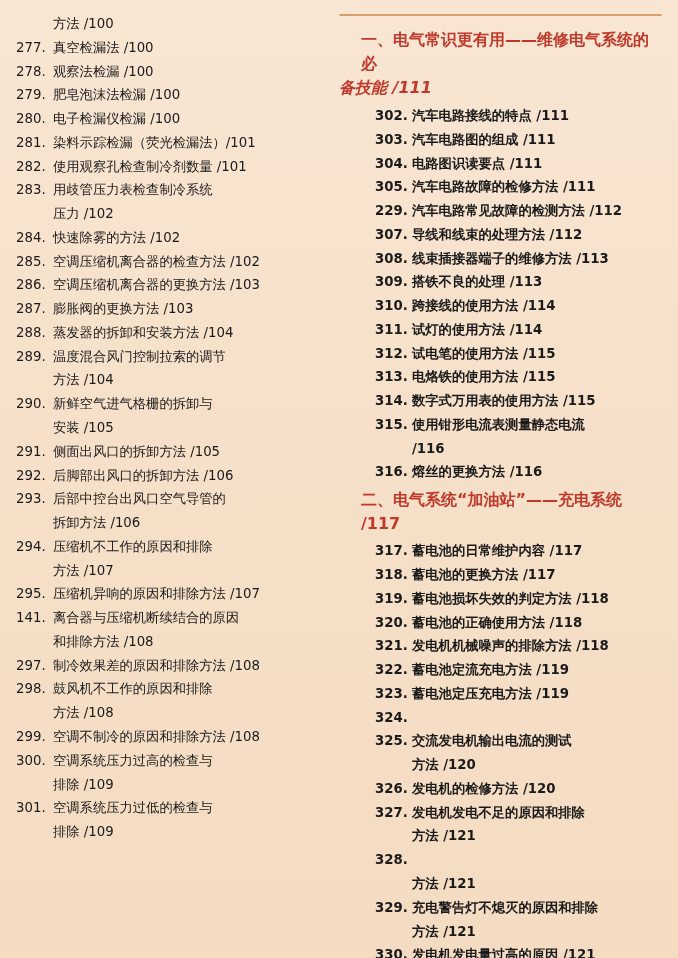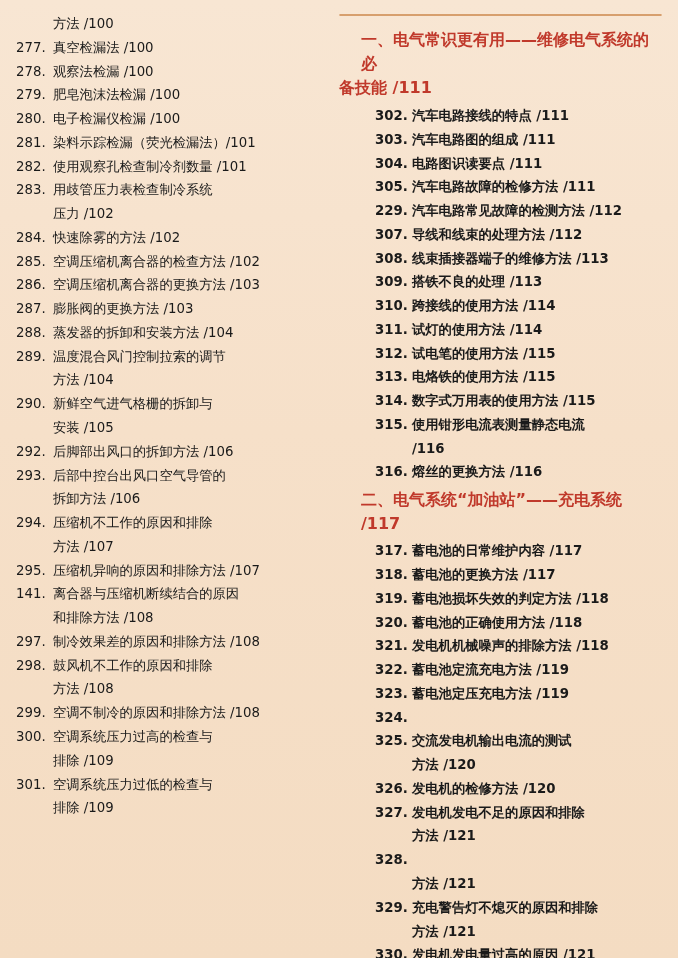--- a/index.html
+++ b/index.html
@@ -96,20 +96,21 @@
     margin: 2px 0 5px 0;
     padding-left: 22px;
     text-indent: 0;
   }
   .section-head .sec-body { display: block; }
   .section-head.wrap2 { margin-bottom: 6px; }
   .section-head .sec-cont {
     display: block;
     padding-left: 0;
     margin-left: -22px;
+    font-style: italic;
   }
   .sub-list { margin-left: 36px; font-weight: bold; }
 </style>
 </head>
 <body>
 
 <div class="page">
   <div class="cols">
 
     <div class="col">
@@ -176,20 +177,24 @@
             <span class="toc-text">方法 /104</span>
           </li>
           <li class="toc-item">
             <span class="toc-num">290.</span>
             <span class="toc-text">新鲜空气进气格栅的拆卸与</span>
           </li>
           <li class="toc-item cont">
             <span class="toc-text">安装 /105</span>
           </li>
           <li class="toc-item">
+            <span class="toc-num">291.</span>
+            <span class="toc-text">侧面出风口的拆卸方法 /105</span>
+          </li>
+          <li class="toc-item">
             <span class="toc-num">292.</span>
             <span class="toc-text">后脚部出风口的拆卸方法 /106</span>
           </li>
           <li class="toc-item">
             <span class="toc-num">293.</span>
             <span class="toc-text">后部中控台出风口空气导管的</span>
           </li>
           <li class="toc-item cont">
             <span class="toc-text">拆卸方法 /106</span>
           </li>

